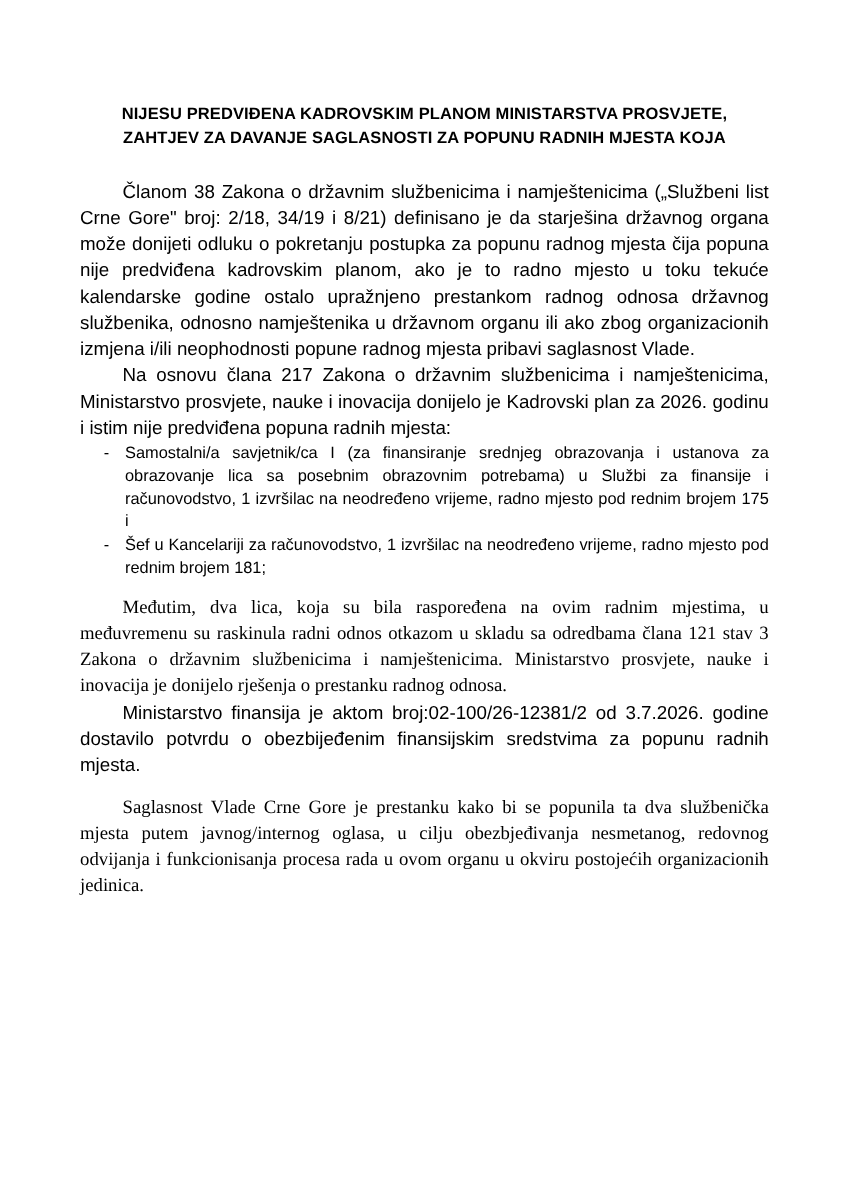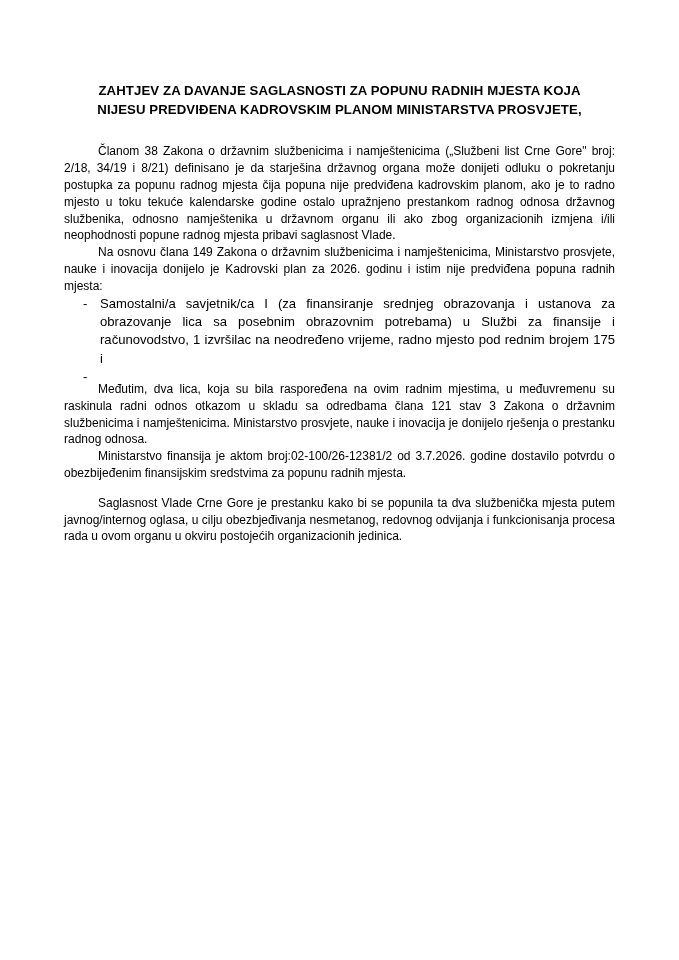--- a/index.html
+++ b/index.html
@@ -27,29 +27,30 @@
     text-align: center;
     line-height: 1.42;
     letter-spacing: 0.1px;
     margin: 0 0 24px 0;
     text-transform: uppercase;
   }
   .doc-title .tline {
     display: block;
   }
   p.body-par {
-    font-size: 12px;
+    font-size: 15px;
     line-height: 1.40;
     text-align: justify;
     text-justify: inter-word;
     margin: 0;
     text-indent: 34px;
   }
   p.gap-before {
     margin-top: 13px;
+    font-family: Liberation Serif, serif;
   }
   ul.dash-list {
     list-style: none;
     margin: 0;
     padding: 0;
   }
   ul.dash-list li {
     font-size: 13.1px;
     line-height: 1.40;
     text-align: justify;
@@ -62,35 +63,36 @@
     left: 19px;
     top: 0;
   }
 </style>
 </head>
 <body>
 
 <div class="page">
 
   <h1 class="doc-title">
+    <span class="tline">NIJESU PREDVIĐENA KADROVSKIM PLANOM MINISTARSTVA PROSVJETE,</span>
     <span class="tline">ZAHTJEV ZA DAVANJE SAGLASNOSTI ZA POPUNU RADNIH MJESTA KOJA</span>
-    <span class="tline">NIJESU PREDVIĐENA KADROVSKIM PLANOM MINISTARSTVA PROSVJETE,</span>
   </h1>
 
   <p class="body-par">Članom 38 Zakona o državnim službenicima i namještenicima („Službeni list Crne Gore" broj: 2/18, 34/19 i 8/21) definisano je da starješina državnog organa može donijeti odluku o pokretanju postupka za popunu radnog mjesta čija popuna nije predviđena kadrovskim planom, ako je to radno mjesto u toku tekuće kalendarske godine ostalo upražnjeno prestankom radnog odnosa državnog službenika, odnosno namještenika u državnom organu ili ako zbog organizacionih izmjena i/ili neophodnosti popune radnog mjesta pribavi saglasnost Vlade.</p>
 
-  <p class="body-par">Na osnovu člana 149 Zakona o državnim službenicima i namještenicima, Ministarstvo prosvjete, nauke i inovacija donijelo je Kadrovski plan za 2026. godinu i istim nije predviđena popuna radnih mjesta:</p>
+  <p class="body-par">Na osnovu člana 217 Zakona o državnim službenicima i namještenicima, Ministarstvo prosvjete, nauke i inovacija donijelo je Kadrovski plan za 2026. godinu i istim nije predviđena popuna radnih mjesta:</p>
 
   <ul class="dash-list">
     <li>
       <span class="dash">-</span>
       <span>Samostalni/a savjetnik/ca I (za finansiranje srednjeg obrazovanja i ustanova za obrazovanje lica sa posebnim obrazovnim potrebama) u Službi za finansije i računovodstvo, 1 izvršilac na neodređeno vrijeme, radno mjesto pod rednim brojem 175 i</span>
     </li>
     <li>
       <span class="dash">-</span>
+      <span>Šef u Kancelariji za računovodstvo, 1 izvršilac na neodređeno vrijeme, radno mjesto pod rednim brojem 181;</span>
     </li>
   </ul>
 
   <p class="body-par gap-before">Međutim, dva lica, koja su bila raspoređena na ovim radnim mjestima, u međuvremenu su  raskinula radni odnos otkazom u skladu sa odredbama člana 121 stav 3 Zakona o državnim službenicima i namještenicima. Ministarstvo prosvjete, nauke i inovacija je donijelo rješenja o prestanku radnog odnosa.</p>
 
 
   <p class="body-par">Ministarstvo finansija je aktom broj:02-100/26-12381/2 od 3.7.2026. godine dostavilo potvrdu o obezbijeđenim finansijskim sredstvima za popunu radnih mjesta.</p>
 
   <p class="body-par gap-before">Saglasnost Vlade Crne Gore je prestanku kako bi se popunila ta dva službenička mjesta putem javnog/internog oglasa, u cilju obezbjeđivanja nesmetanog, redovnog odvijanja i funkcionisanja procesa rada u ovom organu u okviru postojećih organizacionih jedinica.</p>
 

